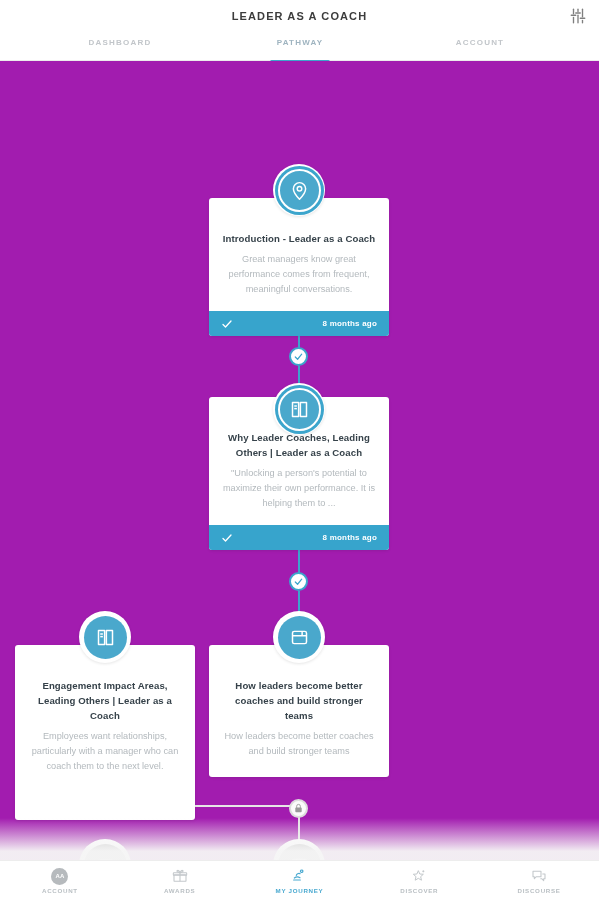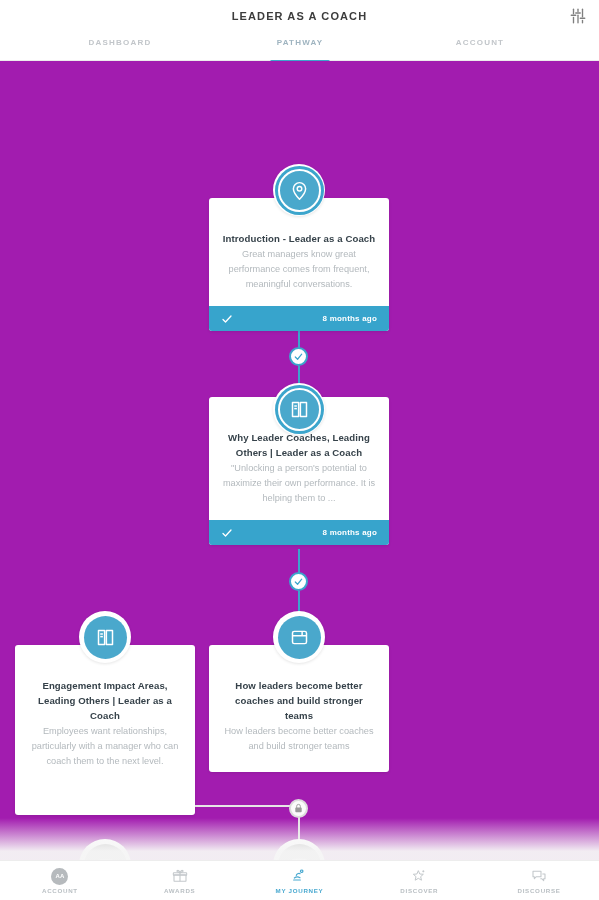--- a/index.html
+++ b/index.html
@@ -129,20 +129,21 @@
     text-align: center;
   }
   .card-title {
     font-size: 9.6px;
     font-weight: 700;
     color: #36424a;
     line-height: 1.55;
     letter-spacing: .1px;
   }
   .card-desc {
+    margin-top: 5px;
     font-size: 9.2px;
     color: #b3b9bd;
     line-height: 1.65;
   }
   .card-footer {
     height: 25px;
     background: #37a4cc;
     display: flex;
     align-items: center;
     justify-content: space-between;

